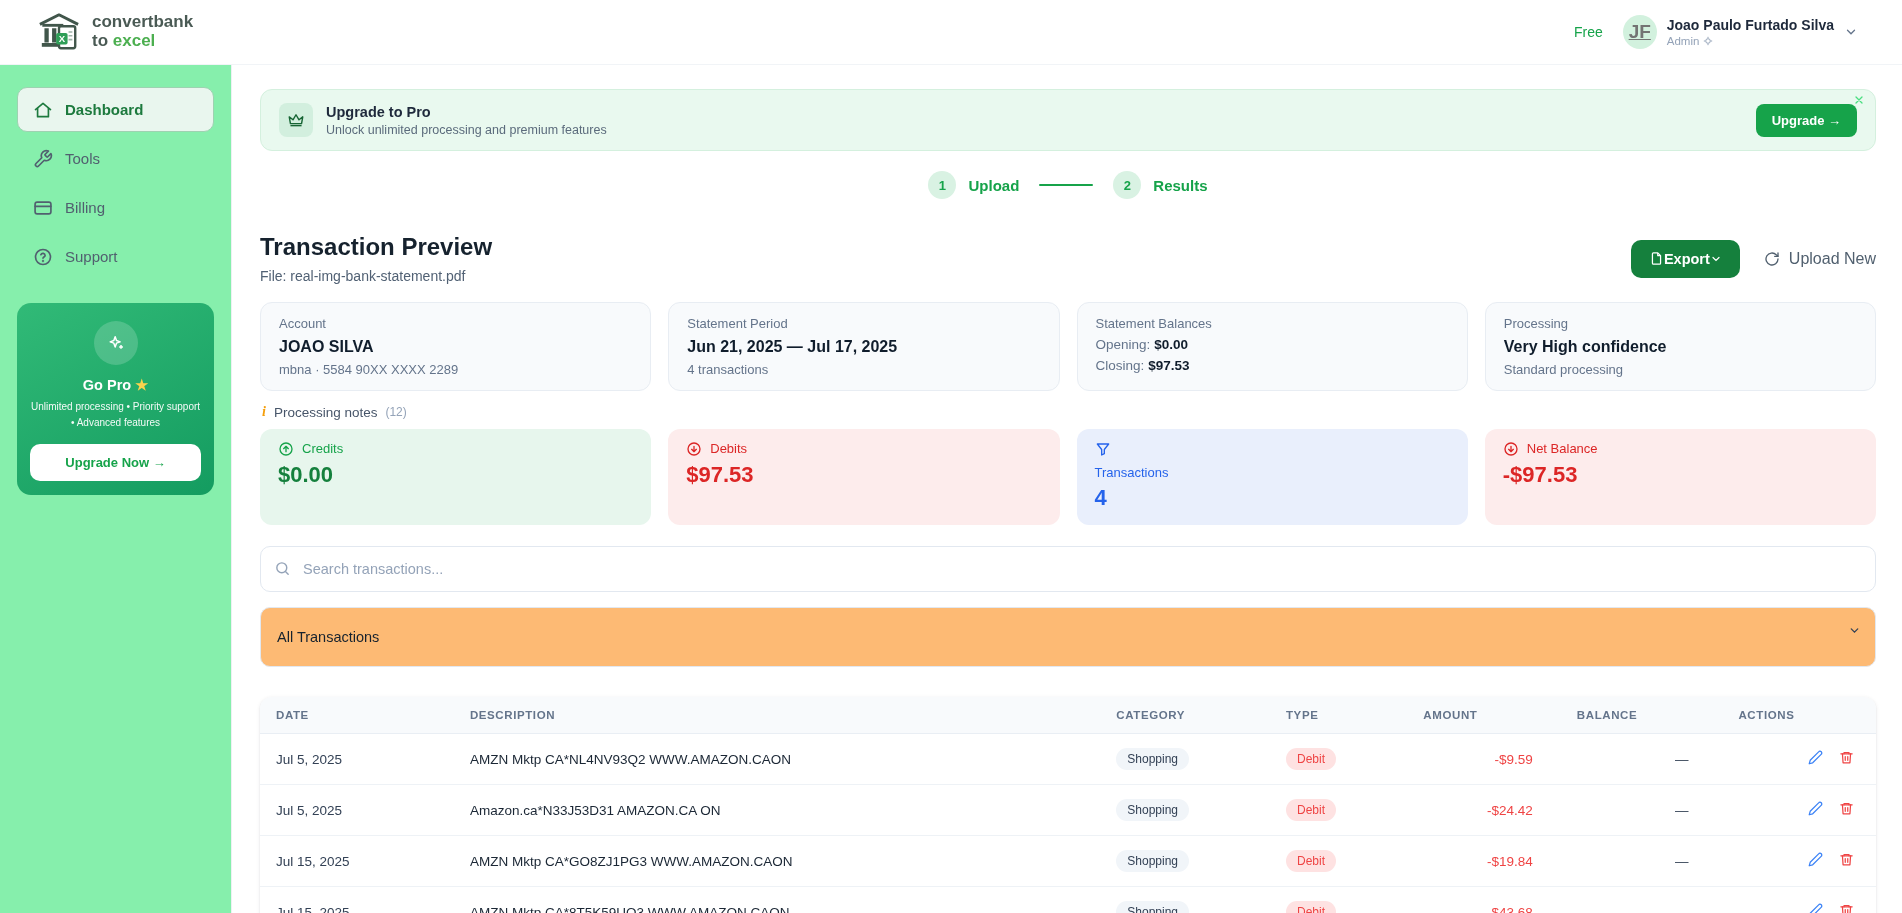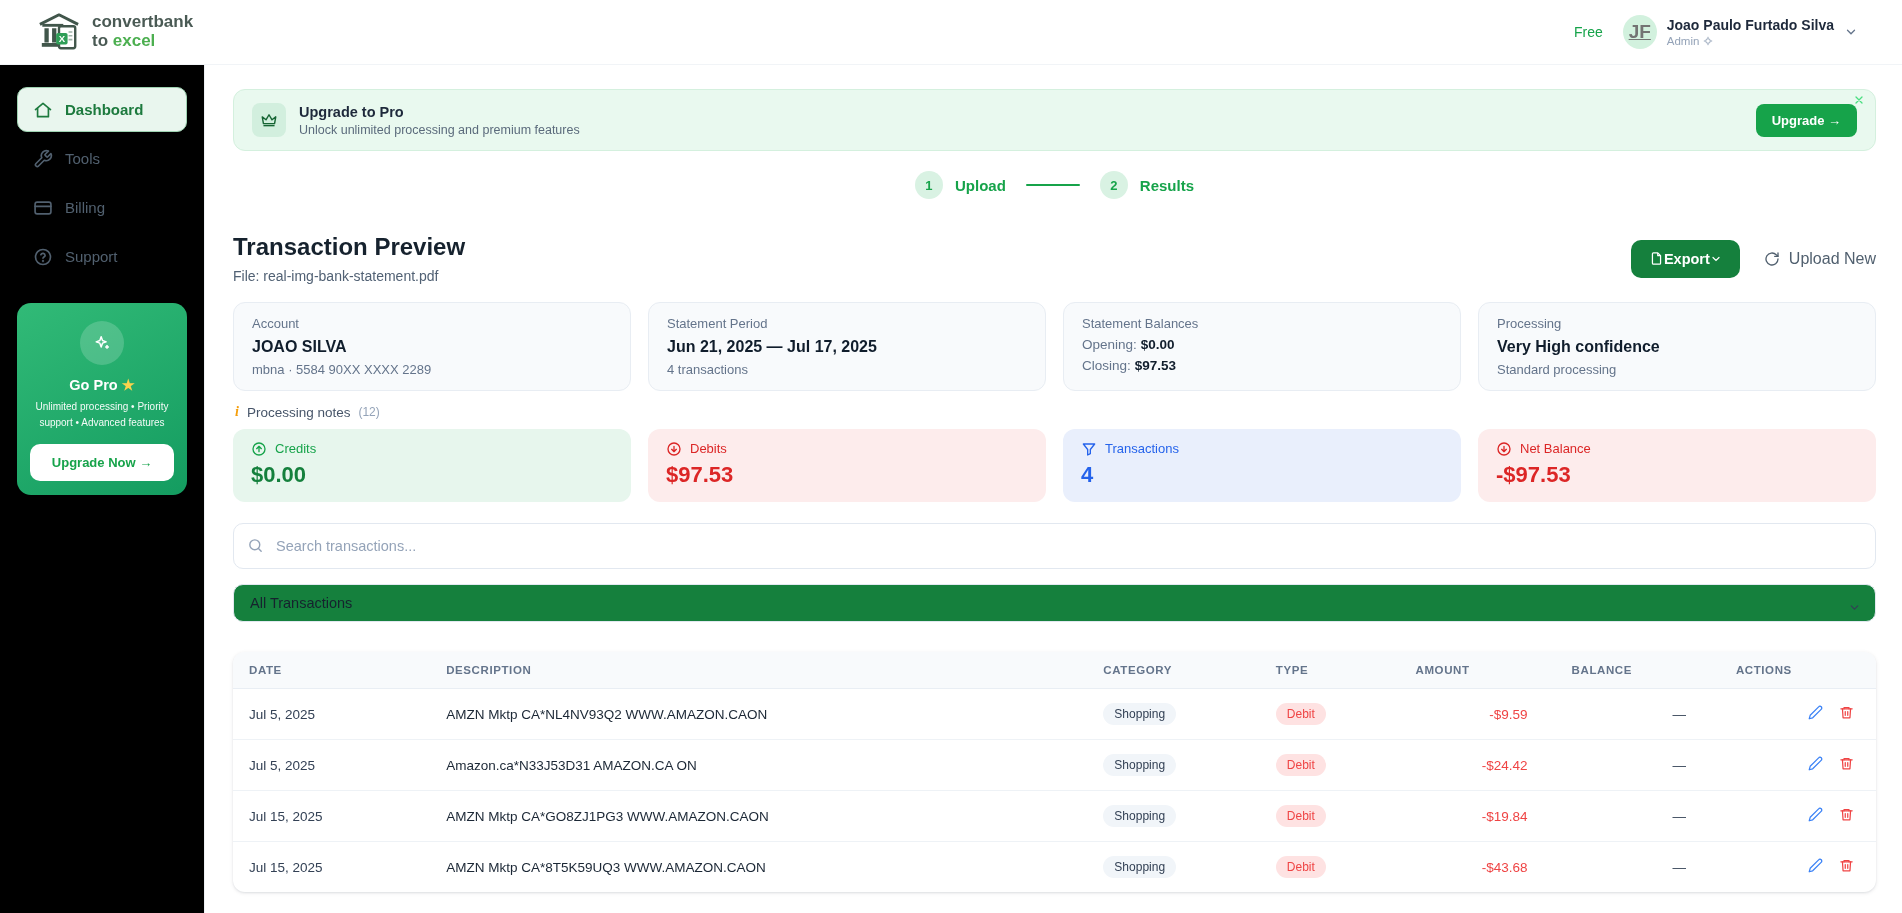--- a/index.html
+++ b/index.html
@@ -18,21 +18,21 @@
   .plan-label { color: #16a34a; font-size: 14px; margin-right: 4px; }
   .user-chip { display: flex; align-items: center; gap: 10px; cursor: pointer; }
   .avatar { width: 34px; height: 34px; border-radius: 50%; background: #d2f1de; color: #737373;
             font-size: 19px; font-weight: 700; display: flex; align-items: center; justify-content: center; text-decoration: underline; }
   .user-name { font-size: 14px; font-weight: 600; color: #1e293b; line-height: 1.2; }
   .user-role { font-size: 11.5px; color: #94a3b8; display: flex; align-items: center; gap: 4px; margin-top: 2px; }
   .chev { color: #64748b; }
 
   
   .shell { display: flex; height: 848px; }
-  aside { width: 205px; border-right: 1px solid #edf0f3; padding: 22px 17px; flex-shrink: 0; background:#000000; }
+  aside { width: 232px; border-right: 1px solid #edf0f3; padding: 22px 17px; flex-shrink: 0; background:#86efac; }
   .nav-item { display: flex; align-items: center; gap: 12px; height: 45px; padding: 0 15px;
               border-radius: 10px; border: 1px solid transparent; color: #51606f; font-size: 15px;
               margin-bottom: 4px; cursor: pointer; }
   .nav-item.active { background: #e9f6ee; border-color: #9ed2b1; color: #1d7a3e; font-weight: 600; }
   .nav-item .ic { width: 20px; height: 20px; }
 
   .promo-card { margin-top: 24px; border-radius: 14px; padding: 18px 13px 14px;
                 background: linear-gradient(150deg, #31ba77 0%, #149c60 100%);
                 color: #fff; text-align: center; }
   .promo-iconwrap { width: 44px; height: 44px; border-radius: 50%; background: rgba(255,255,255,.18);
@@ -87,30 +87,30 @@
   .info-dot { font-family: "Liberation Serif", serif; font-style: italic; font-weight: 700; color: #f59e0b; font-size: 14px; }
   .notes-label { font-size: 13.5px; color: #475569; }
   .notes-count { font-size: 12px; color: #94a3b8; }
 
   .stat-grid { display: grid; grid-template-columns: repeat(4, 1fr); gap: 17px; }
   .stat-card { border-radius: 12px; padding: 12px 18px 14px; min-height: 70px; }
   .stat-head { display: flex; gap: 8px; font-size: 13px; }
   .stat-value { font-size: 22px; font-weight: 700; margin-top: 5px; }
   .stat-green { background: #e7f6ed; } .stat-green .stat-head { color: #16a34a; } .stat-green .stat-value { color: #15803d; }
   .stat-red { background: #fdecec; } .stat-red .stat-head { color: #dc2626; } .stat-red .stat-value { color: #dc2626; }
-  .stat-blue { background: #e9effc; } .stat-blue .stat-head { color: #2563eb; } .stat-blue .stat-value { color: #2563eb; }
+  .stat-blue { background: #e9effc; } .stat-blue .stat-head { color: #2563eb; flex-direction: column; } .stat-blue .stat-value { color: #2563eb; }
 
   .search-wrap { position: relative; margin-top: 21px; }
   .search-wrap .sic { position: absolute; left: 14px; top: 14px; color: #94a3b8; }
   .search-input { width: 100%; height: 46px; border: 1px solid #e2e8f0; border-radius: 10px;
                   padding: 0 16px 0 42px; font-size: 14.5px; color: #1e293b; font-family: inherit; outline: none; }
   .search-input::placeholder { color: #94a3b8; }
 
   .select-wrap { position: relative; margin-top: 15px; }
-  .tx-select { width: 100%; height: 38px; border: 1px solid #e2e8f0; border-radius: 10px; background: #15803d;
+  .tx-select { width: 100%; height: 60px; border: 1px solid #e2e8f0; border-radius: 10px; background: #fdba74;
                padding: 0 16px; font-size: 14.5px; color: #16222e; font-family: inherit;
                appearance: none; -webkit-appearance: none; outline: none; cursor: pointer; }
   .select-wrap .cic { position: absolute; right: 15px; top: 17px; color: #334155; pointer-events: none; }
 
   .table-card { margin-top: 30px; background: #fff; border-radius: 12px; overflow: hidden;
                 box-shadow: 0 1px 2px rgba(16,24,40,.07), 0 1px 4px rgba(16,24,40,.09); }
   table { width: 100%; border-collapse: collapse; }
   thead th { background: #f8fafc; text-align: left; font-size: 11.5px; font-weight: 600; color: #64748b;
              letter-spacing: .6px; padding: 12px 16px; border-bottom: 1px solid #e9eef4; text-transform: uppercase; }
   tbody td { padding: 14px 16px; border-bottom: 1px solid #eef2f6; font-size: 13.5px; vertical-align: middle; }

